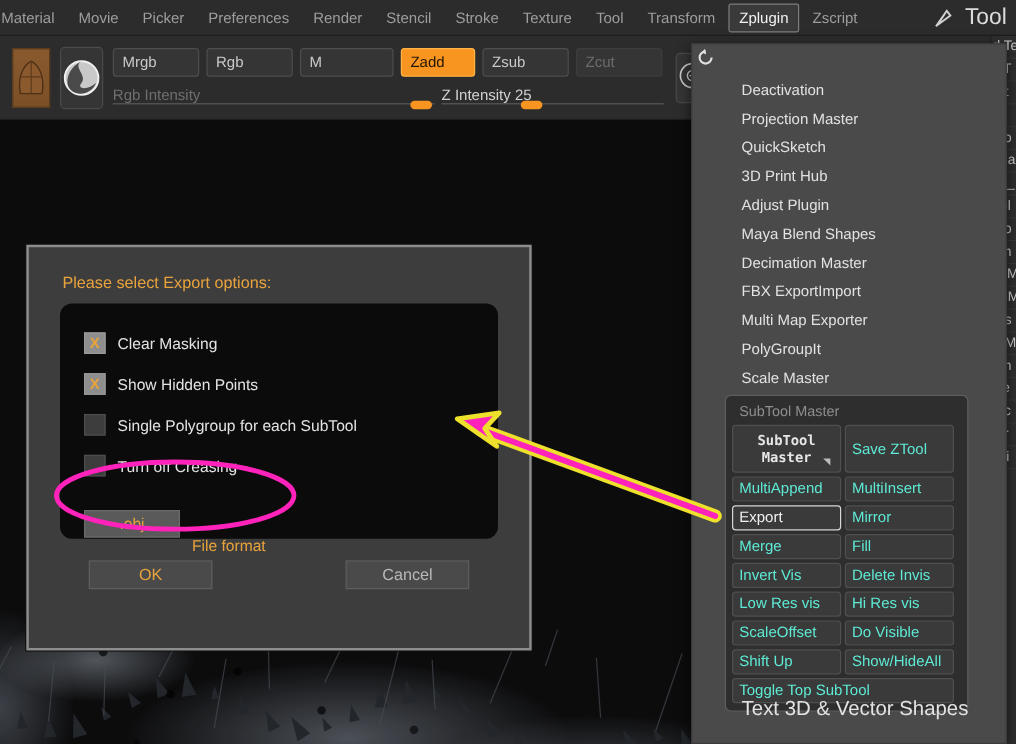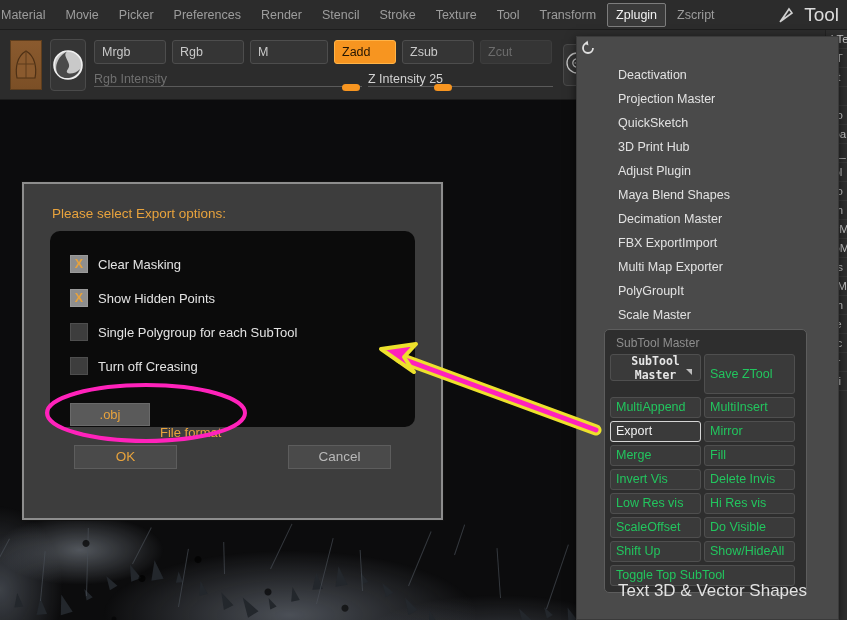--- a/index.html
+++ b/index.html
@@ -115,44 +115,44 @@
   
   .stm {
     position:absolute; left:27px; top:292px; width:203px;
     background:#2e2e2e; border:1px solid #5d5d5d; border-radius:5px;
     padding:4px 5px 6px 5px;
   }
   .stm-title { font-size:12px; color:#8e8e8e; padding:2px 0 4px 6px; }
   .stm-grid { display:flex; flex-wrap:wrap; gap:3px; }
   .stm-btn {
     height:21px; line-height:19px; background:#3a3a3a; border:1px solid #4f4f4f;
-    border-radius:3px; color:#22c55e; font-size:12.5px; padding:0 5px;
+    border-radius:3px; color:#5eead4; font-size:12.5px; padding:0 5px;
     width:91px; white-space:nowrap; overflow:hidden;
   }
   .stm-btn.wide { width:185px; }
-  .stm-btn.tall { height:27px; line-height:normal; display:flex;
+  .stm-btn.tall { height:40px; line-height:normal; display:flex;
                   flex-direction:column; align-items:center; justify-content:center;
                   font-weight:bold; font-family:"DejaVu Sans Mono", monospace; font-size:11.5px;
                   color:#e6e6e6; position:relative; }
   .stm-btn.tall .tri { position:absolute; right:8px; bottom:5px; width:0;height:0;
                        border-left:6px solid transparent; border-top:6px solid #bdbdbd; }
   .stm-btn.tall2 { height:40px; line-height:38px; }
   .stm-btn.sel { border-color:#d6d6d6; color:#f0f0f0; }
   .dd-bottom { position:absolute; left:0; bottom:18px; width:100%;
                font-size:17px; color:#e2e2e2; padding-left:41px; }
 
   
   .rstrip { position:absolute; left:825px; top:30px; width:22px; height:590px;
             background:#2f2f2f; border-left:1px solid #222; overflow:hidden; }
   .rs-item { font-size:11.5px; color:#c9c9c9; white-space:nowrap;
              padding:3px 0 3px 1px; border-bottom:1px solid #3a3a3a; }
 
   
   .dlg {
-    position:absolute; left:22px; top:182px; width:421px; height:338px;
+    position:absolute; left:22px; top:204px; width:421px; height:338px;
     background:#3d3d3d; border:2px solid #8d8d8d; box-shadow:0 0 0 1px #111;
     padding:16px 18px;
   }
   .dlg-title { font-size:13.5px; color:#e8a33d; margin:6px 0 10px 10px; }
   .dlg-body {
     background:#0b0b0b; border-radius:10px; margin:0 8px; padding:16px 0 20px 0;
     height:196px;
   }
   .opt { display:flex; align-items:center; height:34px; padding-left:20px; }
   .cbox {

